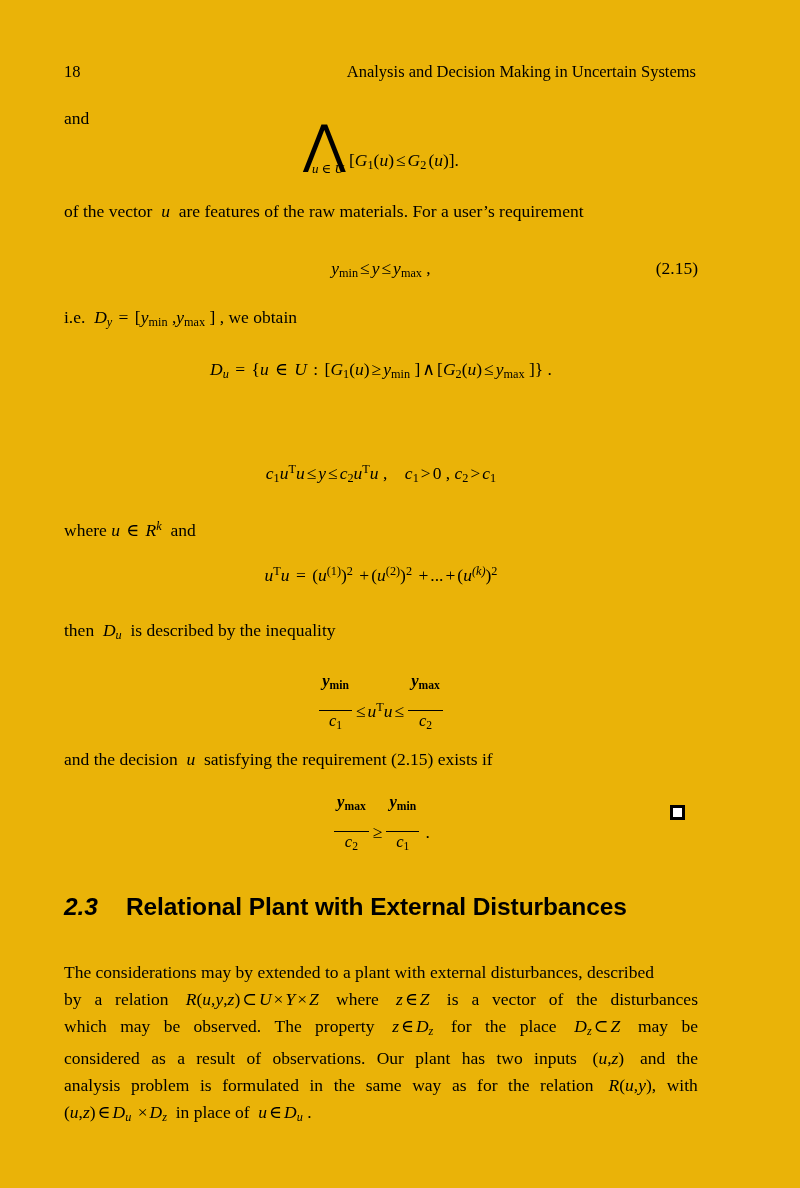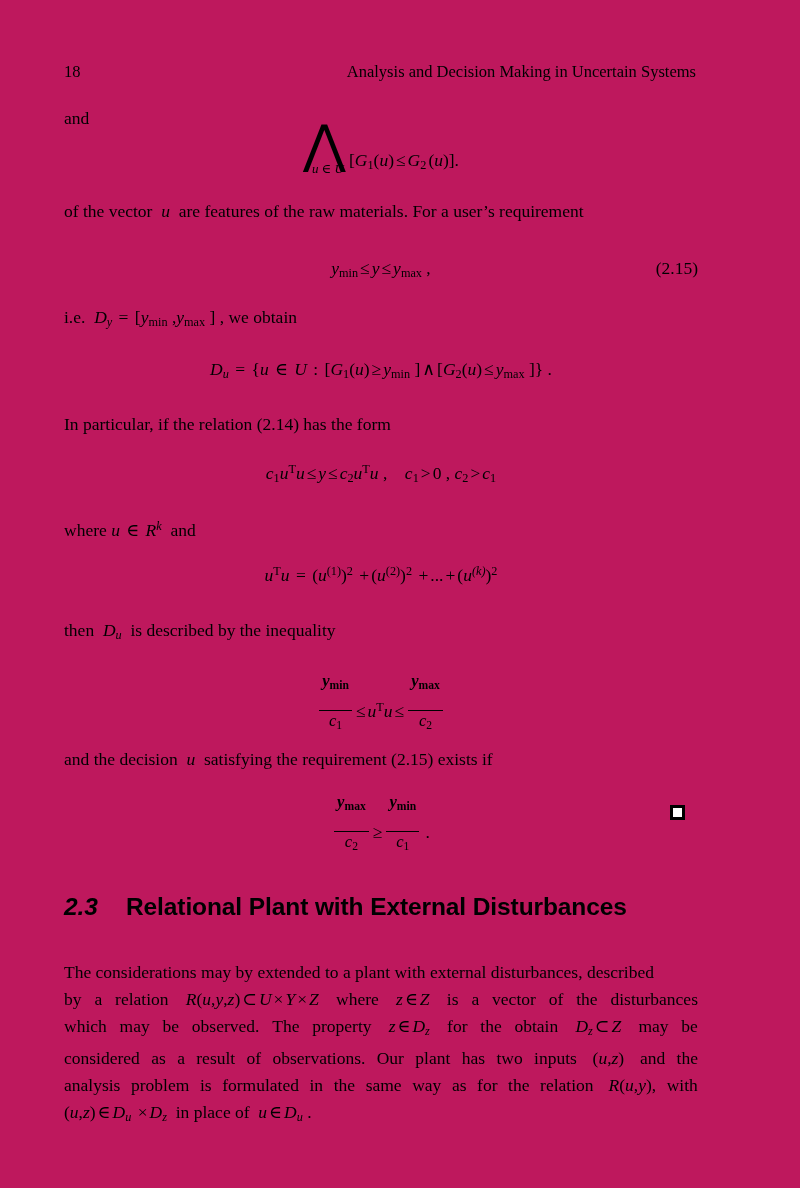--- a/index.html
+++ b/index.html
@@ -4,21 +4,21 @@
 <style>
   html, body {
     margin: 0;
     padding: 0;
     background: #ffffff;
   }
   .page {
     position: relative;
     width: 800px;
     height: 1188px;
-    background: #be185d;
+    background: #eab308;
     margin: 0 auto;
     font-family: "Liberation Serif", "DejaVu Serif", serif;
     color: #000000;
     overflow: hidden;
   }
 
   
   .runhead {
     position: absolute;
     top: 62px;
@@ -199,23 +199,20 @@
   </div>
 
   <div class="para" style="top:305px;">
     <span>i.e. &nbsp;<span class="mi">D</span><span class="subit">y</span> <span class="op">=</span> [<span class="mi">y</span><span class="sub">min</span> <span class="mr">,</span><span class="mi">y</span><span class="sub">max</span> ] <span class="mr">,</span> we obtain</span>
   </div>
 
   <div class="display" style="top:359px;">
     <span><span class="mi">D</span><span class="subit">u</span> <span class="op">=</span> {<span class="mi">u</span> <span class="op">∈</span> <span class="mi">U</span> <span class="op">:</span> [<span class="mi">G</span><span class="sub">1</span>(<span class="mi">u</span>)<span class="op">≥</span><span class="mi">y</span><span class="sub">min</span> ]<span class="op">∧</span>[<span class="mi">G</span><span class="sub">2</span>(<span class="mi">u</span>)<span class="op">≤</span><span class="mi">y</span><span class="sub">max</span> ]} <span class="mr">.</span></span>
   </div>
 
-  <div class="para" style="top:412px;">
-    <span>In particular, if the relation (2.14) has the form</span>
-  </div>
 
   <div class="display" style="top:462px;">
     <span><span class="mi">c</span><span class="sub">1</span><span class="mi">u</span><span class="sup">T</span><span class="mi">u</span><span class="op">≤</span><span class="mi">y</span><span class="op">≤</span><span class="mi">c</span><span class="sub">2</span><span class="mi">u</span><span class="sup">T</span><span class="mi">u</span> <span class="mr">,</span> &nbsp;&nbsp; <span class="mi">c</span><span class="sub">1</span><span class="op">&gt;</span>0 <span class="mr">,</span> <span class="mi">c</span><span class="sub">2</span><span class="op">&gt;</span><span class="mi">c</span><span class="sub">1</span></span>
   </div>
 
   <div class="para" style="top:514px;">
     <span>where <span class="mi">u</span> <span class="op">∈</span> <span class="mi">R</span><span class="supit">k</span>&nbsp; and</span>
   </div>
 
   <div class="display" style="top:564px;">
@@ -263,21 +260,21 @@
     <div style="display:flex; justify-content:space-between;">
         <span>which</span>
         <span>may</span>
         <span>be</span>
         <span>observed.</span>
         <span>The</span>
         <span>property</span>
         <span>&nbsp;<span class="mi">z</span><span class="op">∈</span><span class="mi">D</span><span class="subit">z</span>&nbsp;</span>
         <span>for</span>
         <span>the</span>
-        <span>obtain</span>
+        <span>place</span>
         <span>&nbsp;<span class="mi">D</span><span class="subit">z</span><span class="op">⊂</span><span class="mi">Z</span>&nbsp;</span>
         <span>may</span>
         <span>be</span>
       </div>
     <div style="display:flex; justify-content:space-between;">
         <span>considered</span>
         <span>as</span>
         <span>a</span>
         <span>result</span>
         <span>of</span>

